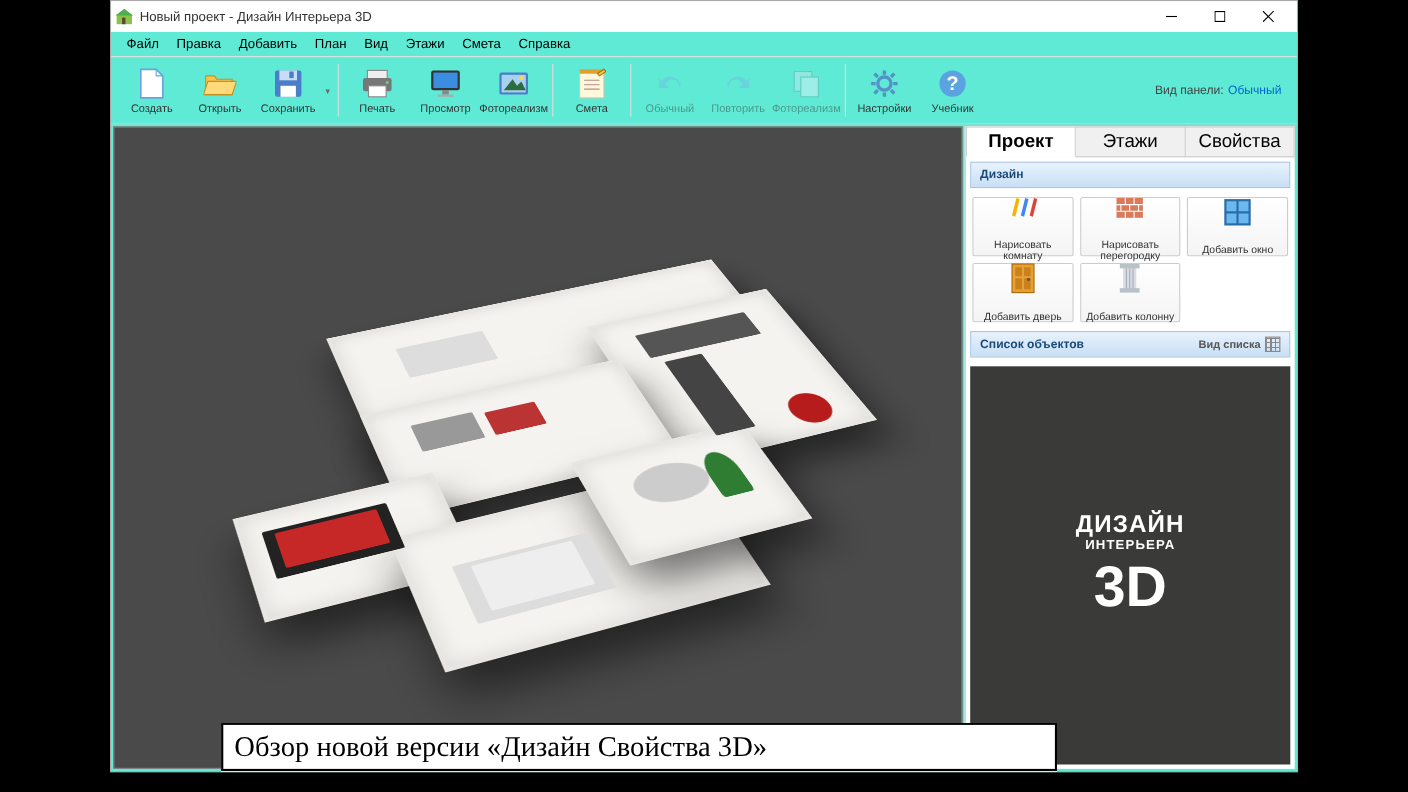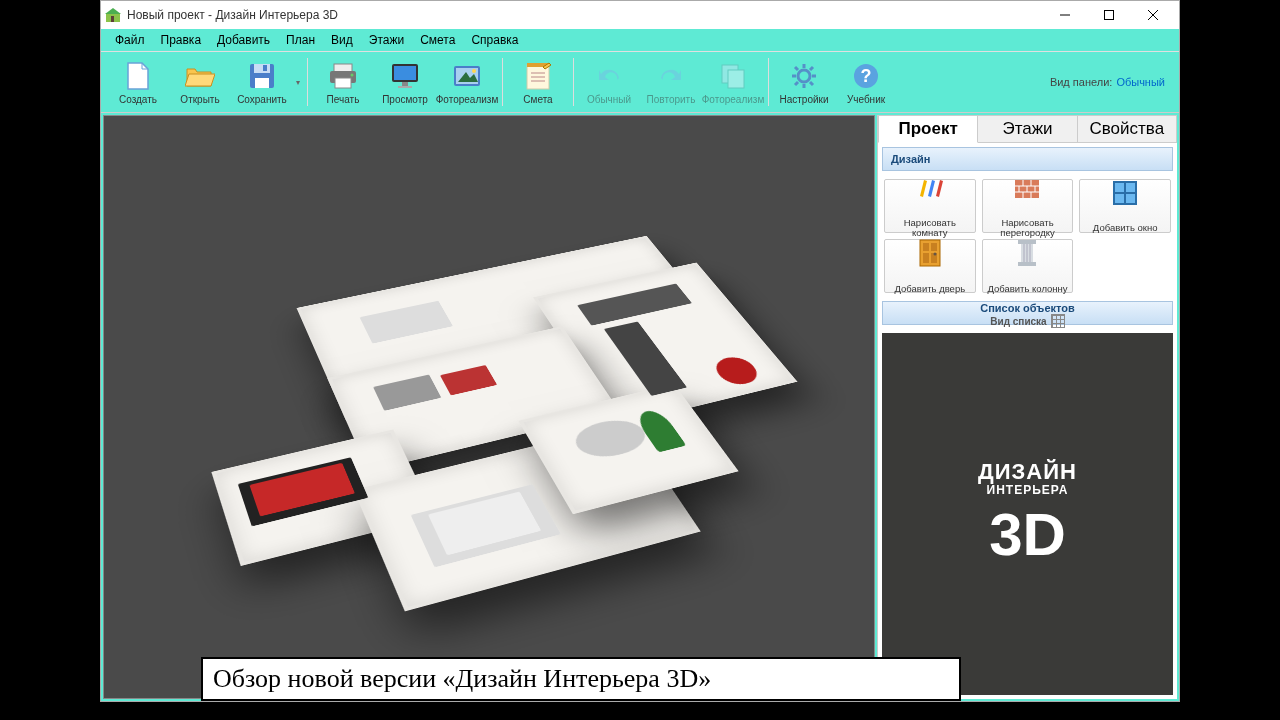--- a/index.html
+++ b/index.html
@@ -63,42 +63,42 @@
   border: 1px solid #ccc; border-left: none; cursor: pointer; background: #f0f0f0;
 }
 .tab:first-child { border-left: 1px solid #ccc; }
 .tab.active { background: #fff; border-bottom: 1px solid #fff; font-weight: 600; }
 
 .section-header {
   height: 24px; background: linear-gradient(#e8f2fc, #c8dff5); border: 1px solid #a8c4e0;
   display: flex; align-items: center; padding: 0 8px; font-size: 11px; font-weight: 600; color: #1a4a7a;
   margin: 4px;
 }
-.section-header.objects { justify-content: space-between; flex-direction: column; }
+.section-header.objects { justify-content: space-between; }
 
 .design-grid {
   display: grid; grid-template-columns: repeat(3, 1fr); gap: 6px; padding: 4px 6px;
 }
 .design-btn {
   height: 54px; border: 1px solid #ccc; border-radius: 2px; background: linear-gradient(#fff, #f4f4f4);
   display: flex; flex-direction: column; align-items: center; justify-content: center;
   font-size: 9.5px; color: #333; cursor: pointer; text-align: center; gap: 16px; line-height: 1.1;
 }
 .design-btn .dicon { width: 32px; height: 32px; display: flex; align-items: center; justify-content: center; }
 
 .list-view-mode { font-size: 10px; color: #555; display: flex; align-items: center; gap: 4px; }
 .list-view-mode .grid-icon { width: 14px; height: 14px; border: 1px solid #888; background: repeating-linear-gradient(#888 0 1px, transparent 1px 4px), repeating-linear-gradient(90deg,#888 0 1px, transparent 1px 4px); }
 
 .obj-preview {
   flex: 1; margin: 4px; background: #3a3a38; display: flex; align-items: center; justify-content: center;
   color: #fff; font-weight: 700; text-align: center; line-height: 1.15;
 }
 .obj-preview .l1 { font-size: 22px; letter-spacing: 1px; }
 .obj-preview .l2 { font-size: 12px; letter-spacing: 1px; }
-.obj-preview .l3 { font-size: 60px; font-weight: 900; margin-top: 2px; }
+.obj-preview .l3 { font-size: 52px; font-weight: 900; margin-top: 2px; }
 
 .caption {
   position: absolute; left: 100px; bottom: 0; width: 760px; height: 44px;
   background: #fff; border: 2px solid #000; display: flex; align-items: center;
   font-size: 26px; padding: 0 10px; font-family: Georgia, serif;
 }
 
 svg { display: block; }
 </style>
 </head>
@@ -399,15 +399,15 @@
       <div class="obj-preview">
         <div>
           <div class="l1">ДИЗАЙН</div>
           <div class="l2">ИНТЕРЬЕРА</div>
           <div class="l3">3D</div>
         </div>
       </div>
     </div>
   </div>
 
-  <div class="caption">Обзор новой версии «Дизайн Интерьера 3D»</div>
+  <div class="caption">Обзор новой версии «Дизайн Свойства 3D»</div>
 </div>
 </div>
 
 </body></html>

